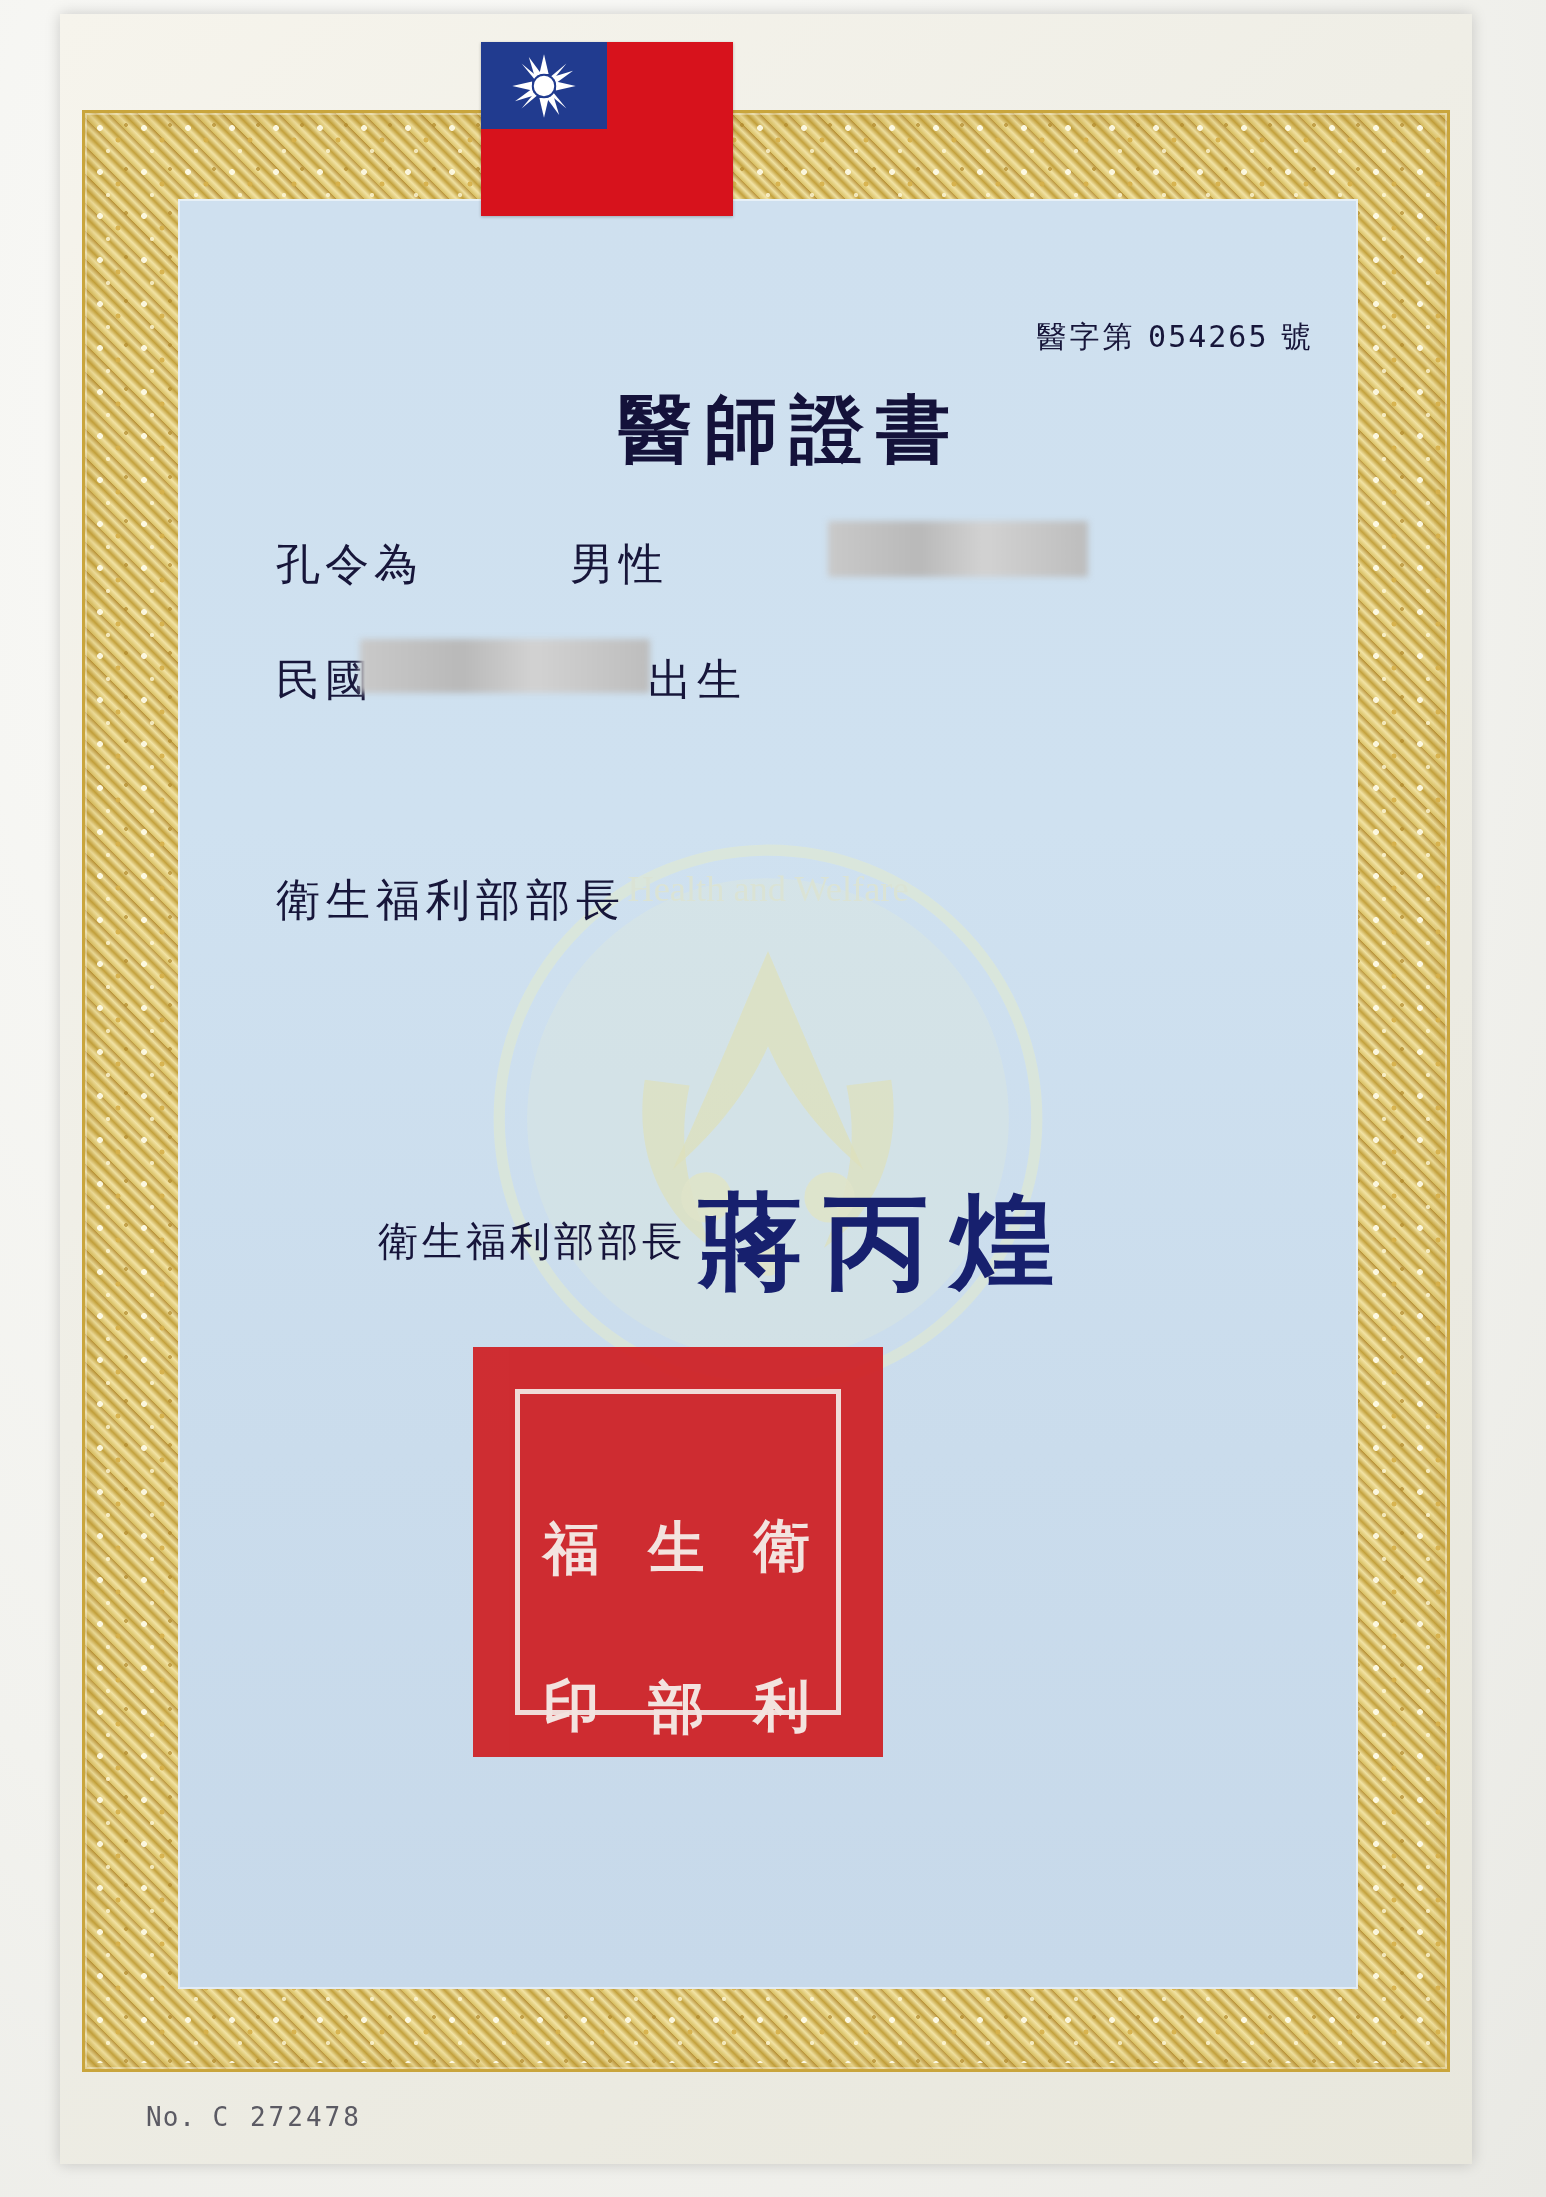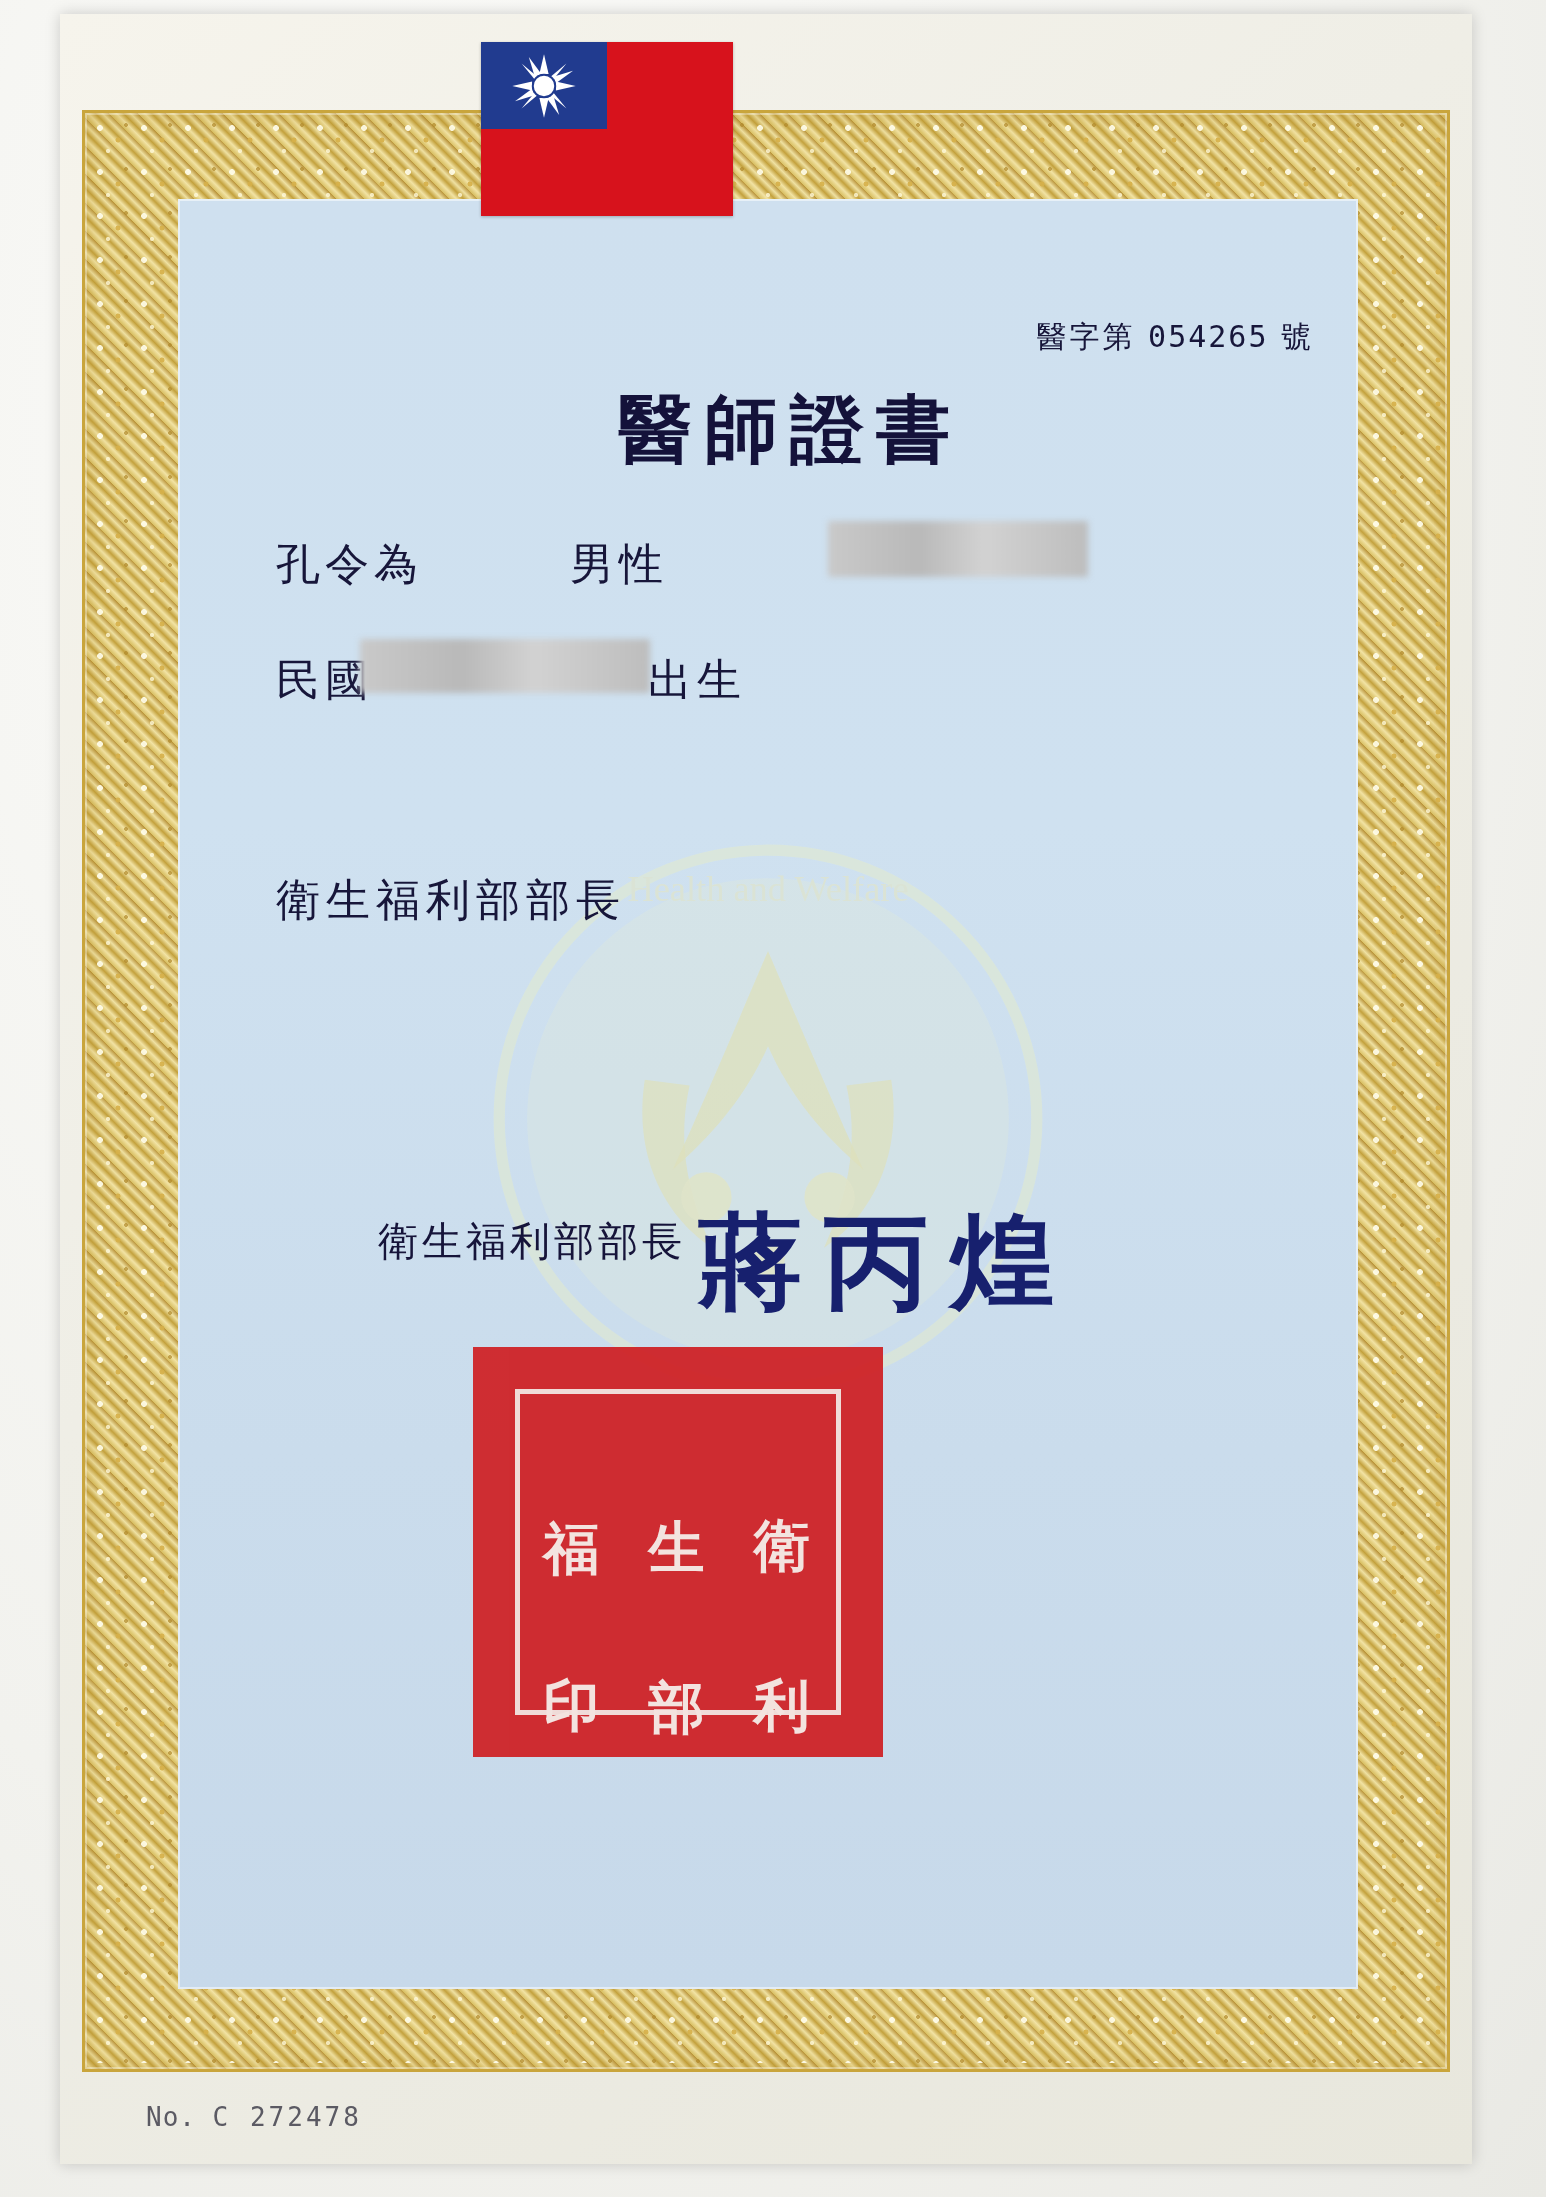--- a/index.html
+++ b/index.html
@@ -199,21 +199,20 @@
   }
   #minister-name {
     position: absolute;
     left: 520px;
     top: 975px;
     font-size: 104px;
     letter-spacing: 22px;
     font-weight: 700;
     color: #17206e;
     font-family: "DejaVu Serif", serif;
-    margin-top: 20px;
   }
 
   
   #seal {
     position: absolute;
     left: 295px;
     top: 1148px;
     width: 410px;
     height: 410px;
     background: #cf1f23;

